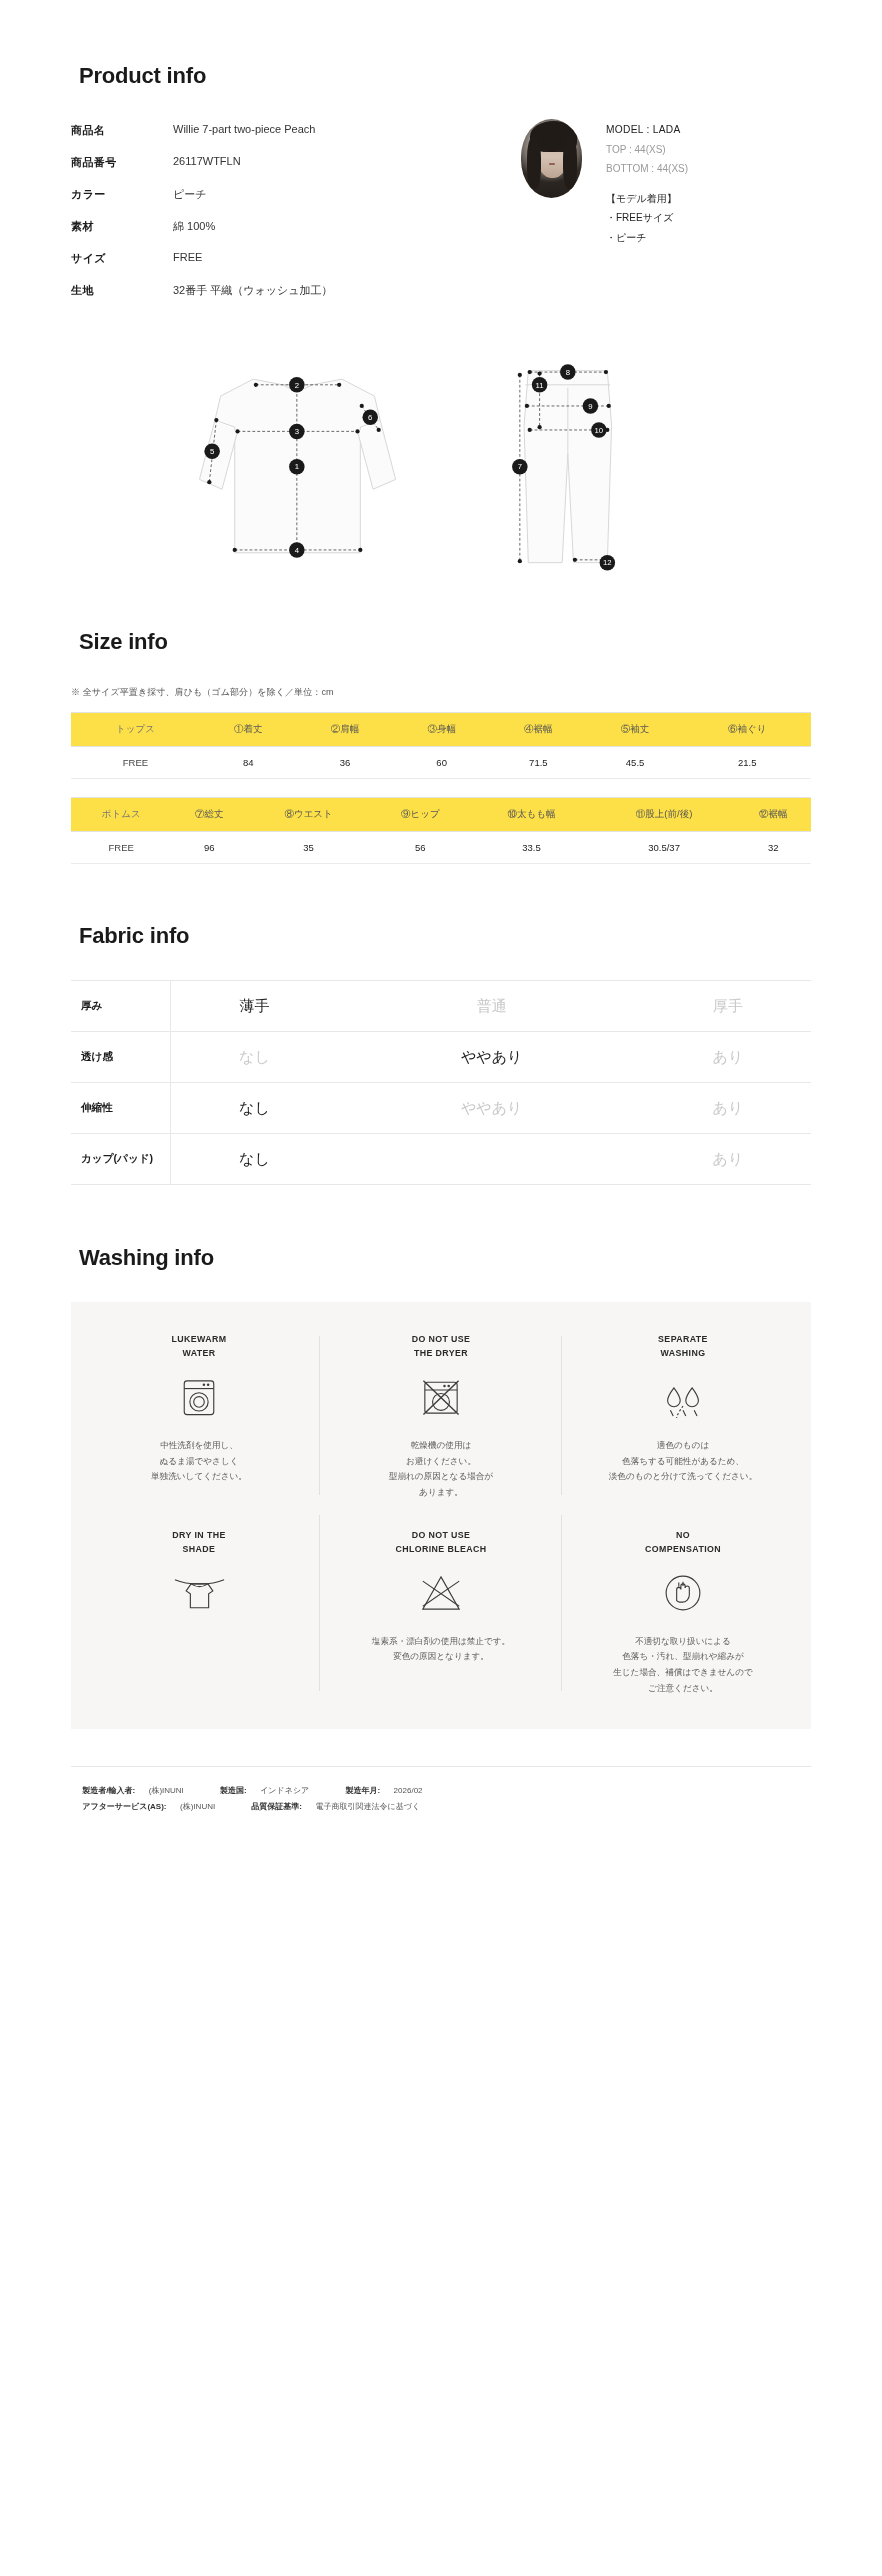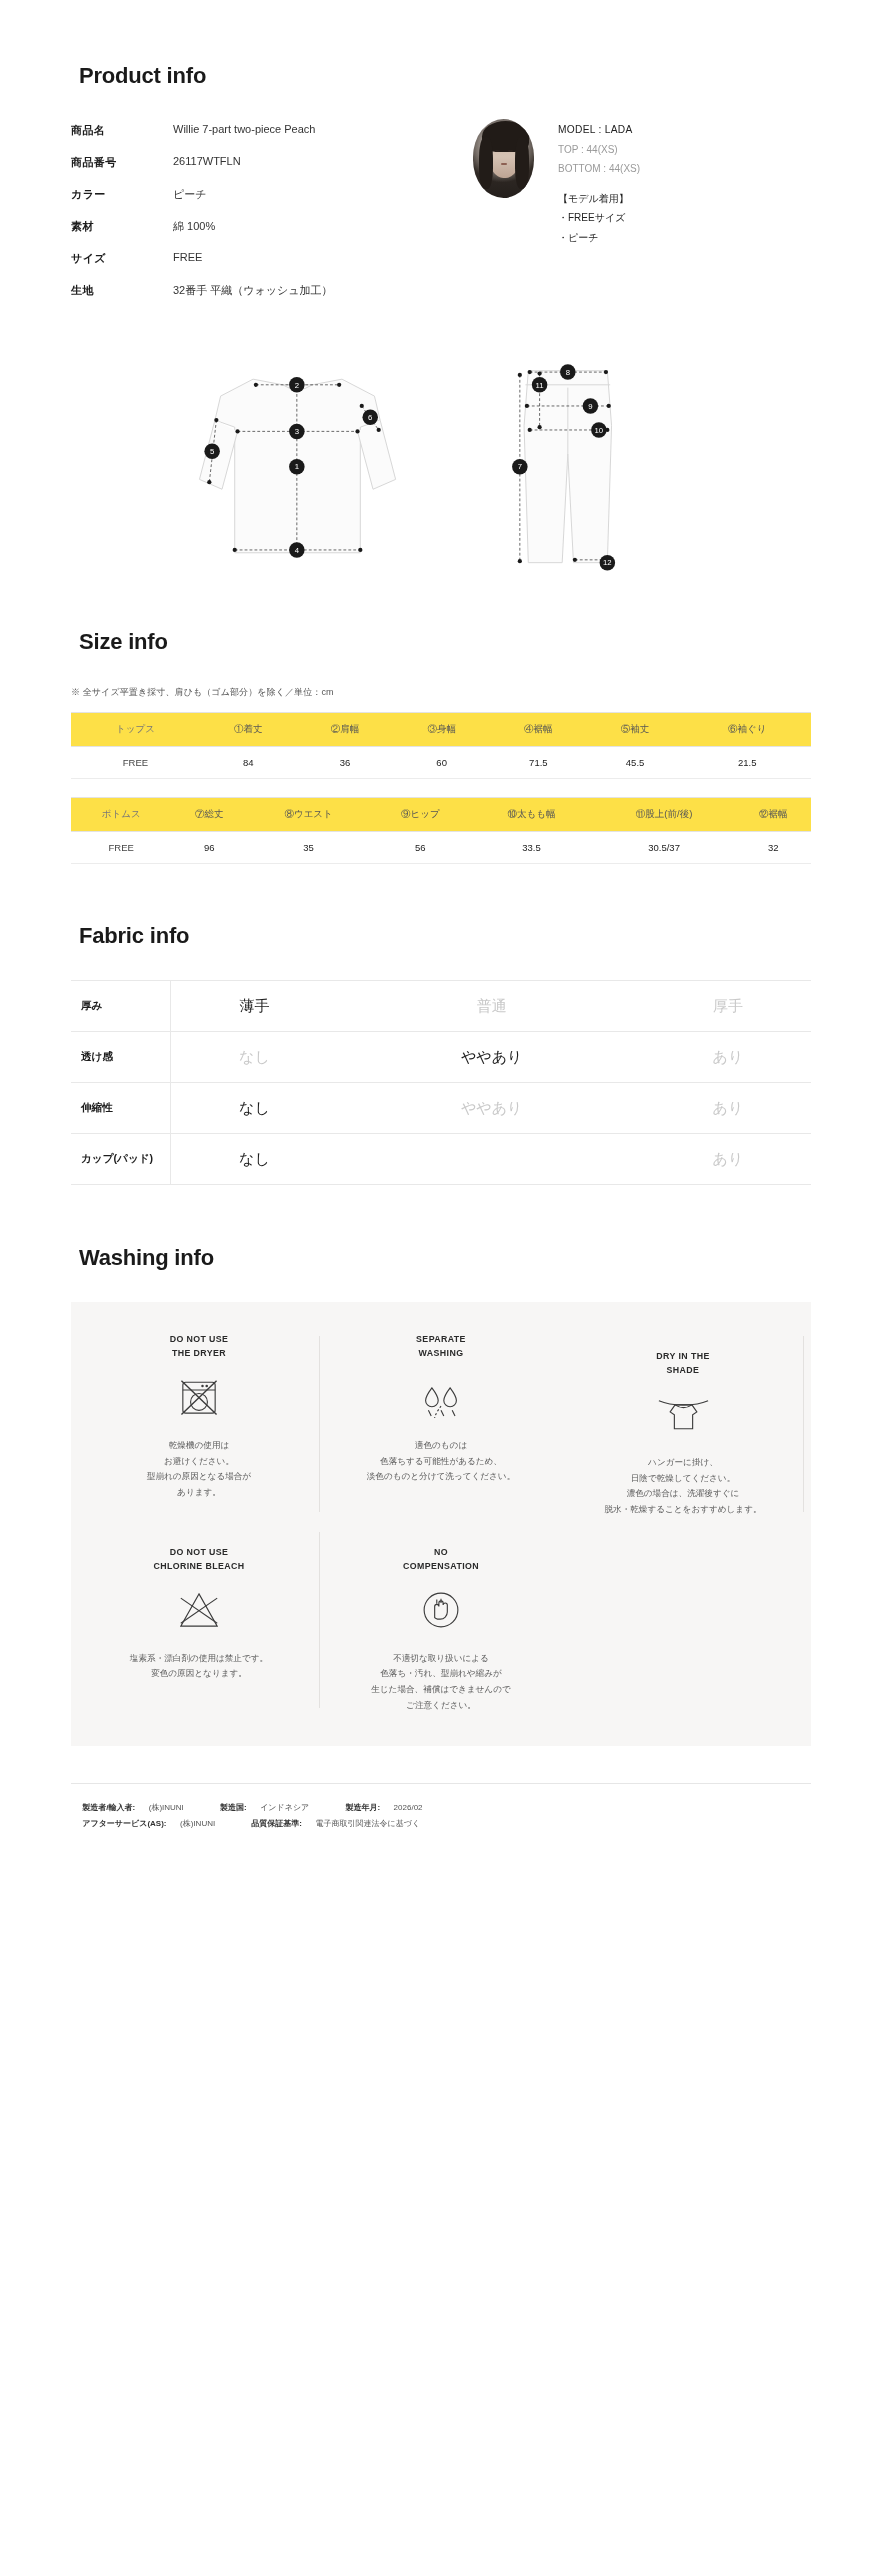--- a/index.html
+++ b/index.html
@@ -16,21 +16,21 @@
   h2.section-title {
     font-size:22px;
     font-weight:bold;
     color:#1a1a1a;
     margin:8px;
     letter-spacing:-0.2px;
   }
 
   
   #product-info { padding-top:55px; }
-  .prod-wrap { display:flex; margin-top:25.4px; }
+  .prod-wrap { display:flex; margin-top:25.4px;gap:48px; }
   .prod-table { width:395px; border-collapse:collapse; }
   .prod-table td { padding:8.5px 0; font-size:11px; vertical-align:top; }
   .prod-table td.k { width:102px; font-weight:bold; color:#1d1d1d; letter-spacing:0.4px;}
   .prod-table td.v { color:#333; font-weight:normal; }
 
   .model-block { flex:1; display:flex; padding-left:7px; padding-top:4.2px; }
   .model-photo {
     width:61px; height:79px; border-radius:50%/48%;
     background:
        radial-gradient(circle at 48% 34%, #d8cec7 0 18%, rgba(216,206,199,0) 60%),
@@ -396,20 +396,34 @@
       </tbody>
     </table>
   </section>
 
   <section id="washing-info">
     <h2 class="section-title">Washing info</h2>
 
     <div class="wash-box">
       <div class="wash-grid">
 
+        <div class="wash-cell br">
+          <div class="wash-title">LUKEWARM<br>WATER</div>
+          <div class="wash-icon">
+            <svg width="52" height="52" viewBox="0 0 74 74" fill="none" stroke="#3b3b3b" stroke-width="1.6">
+              <rect x="16" y="14" width="42" height="48" rx="4"></rect>
+              <line x1="16" y1="25" x2="58" y2="25"></line>
+              <circle cx="37" cy="44" r="13"></circle>
+              <circle cx="37" cy="44" r="7.5"></circle>
+              <circle cx="50" cy="19.5" r="1.8" fill="#3b3b3b" stroke="none"></circle>
+              <circle cx="44" cy="19.5" r="1.8" fill="#3b3b3b" stroke="none"></circle>
+            </svg>
+          </div>
+          <div class="wash-desc">中性洗剤を使用し、<br>ぬるま湯でやさしく<br>単独洗いしてください。</div>
+        </div>
 
         <div class="wash-cell br">
           <div class="wash-title">DO NOT USE<br>THE DRYER</div>
           <div class="wash-icon">
             <svg width="52" height="52" viewBox="0 0 74 74" fill="none" stroke="#3b3b3b" stroke-width="1.6">
               <rect x="14" y="16" width="46" height="44" rx="4"></rect>
               <line x1="14" y1="27" x2="60" y2="27"></line>
               <circle cx="37" cy="44" r="12"></circle>
               <circle cx="48" cy="21.5" r="1.8" fill="#3b3b3b" stroke="none"></circle>
               <circle cx="42" cy="21.5" r="1.8" fill="#3b3b3b" stroke="none"></circle>
@@ -435,21 +449,20 @@
 
         <div class="wash-cell br" style="padding-top:24px;">
           <div class="wash-title">DRY IN THE<br>SHADE</div>
           <div class="wash-icon">
             <svg width="61" height="52" viewBox="0 0 86 74" fill="none" stroke="#3b3b3b" stroke-width="1.6">
               <path d="M8 18 C26 26 60 26 78 18"></path>
               <path d="M31 24 L24 34 L30 38 L30 58 L56 58 L56 38 L62 34 L55 24 Z"></path>
               <path d="M31 24 Q43 32 55 24"></path>
             </svg>
           </div>
-          <div class="wash-desc">ハンガーに掛け、<br>日陰で乾燥してください。<br>濃色の場合は、洗濯後すぐに<br>脱水・乾燥することをおすすめします。</div>
         </div>
 
         <div class="wash-cell br" style="padding-top:24px;">
           <div class="wash-title">DO NOT USE<br>CHLORINE BLEACH</div>
           <div class="wash-icon">
             <svg width="56" height="52" viewBox="0 0 80 74" fill="none" stroke="#3b3b3b" stroke-width="1.6">
               <path d="M40 14 L66 60 L14 60 Z"></path>
               <line x1="14" y1="20" x2="66" y2="56"></line>
               <line x1="66" y1="20" x2="14" y2="56"></line>
             </svg>

